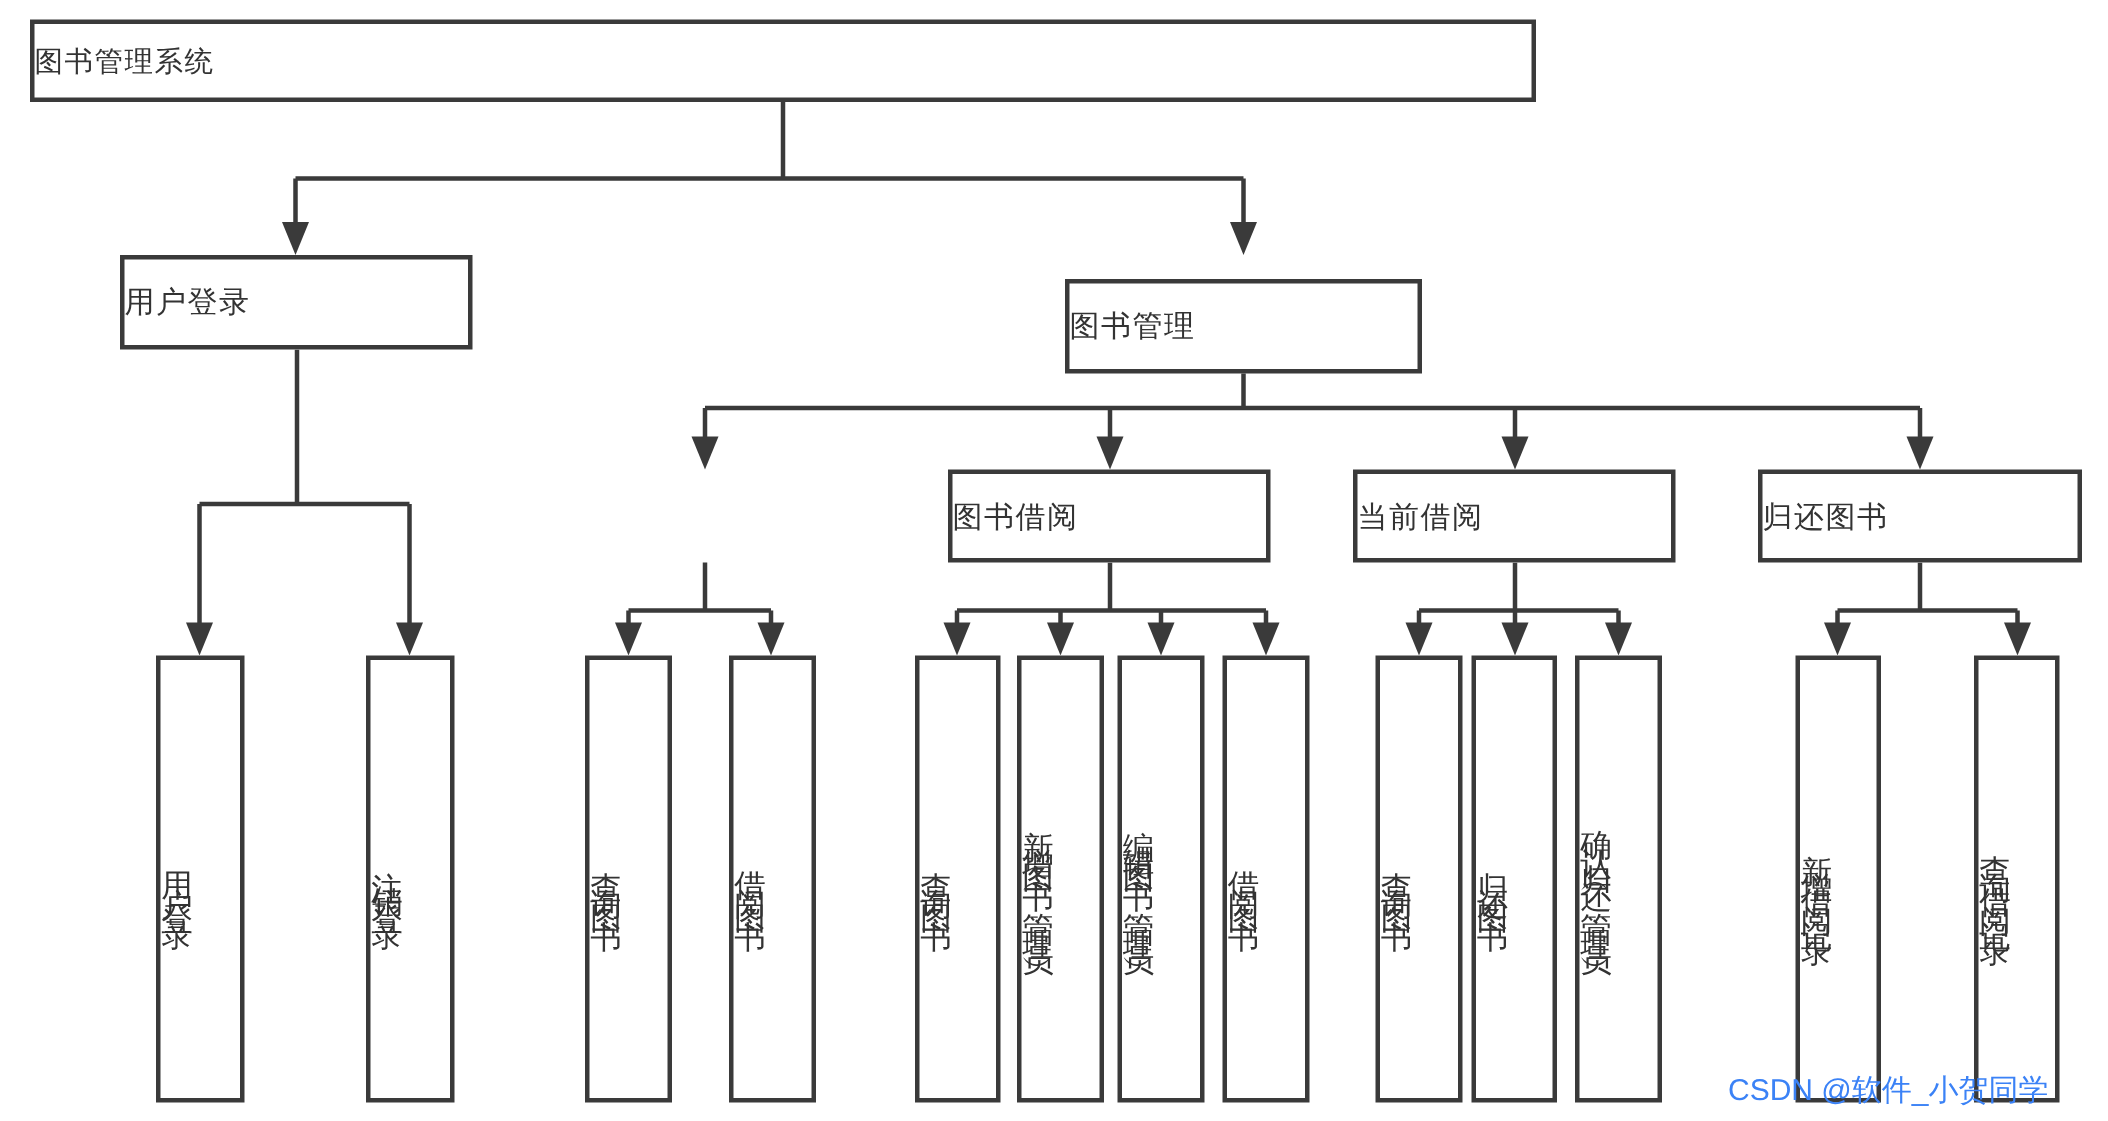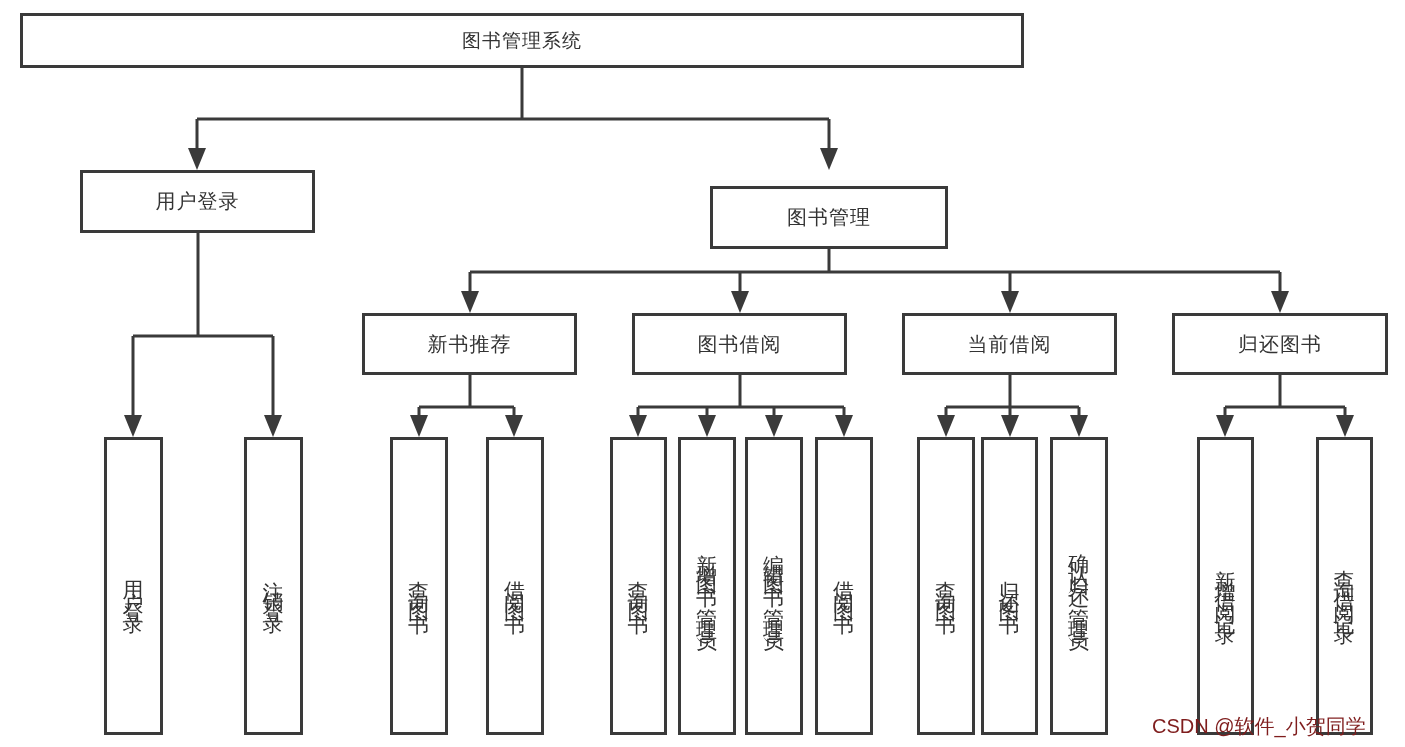--- a/index.html
+++ b/index.html
@@ -22,21 +22,20 @@
     height: 747px;
     z-index: 1;
   }
   .node {
     position: absolute;
     box-sizing: border-box;
     border: 3px solid #3a3a3a;
     background: #ffffff;
     display: flex;
     align-items: center;
-    justify-content: center;
     z-index: 2;
     color: #333333;
   }
   .node-h span {
     font-size: 20px;
     letter-spacing: 1px;
     color: #333333;
     white-space: nowrap;
   }
   .root-box span { font-size: 19px; }
@@ -72,21 +71,21 @@
   .lf-10 { left: 981px;  width: 57px; }
   .lf-11 { left: 1050px; width: 58px; }
   .lf-12 { left: 1197px; width: 57px; }
   .lf-13 { left: 1316px; width: 57px; }
   .watermark {
     position: absolute;
     left: 1152px;
     top: 713px;
     z-index: 5;
     font-size: 20px;
-    color: #7f1d1d;
+    color: #3b82f6;
     white-space: nowrap;
   }
 </style>
 </head>
 <body>
 
 <div class="stage">
 
   <svg class="connectors" viewBox="0 0 1405 747" xmlns="http://www.w3.org/2000/svg">
     <g stroke="#3a3a3a" stroke-width="3" fill="none">
@@ -132,23 +131,20 @@
     <span>图书管理系统</span>
   </div>
 
   <div class="node node-h b-user-login">
     <span>用户登录</span>
   </div>
   <div class="node node-h b-book-mgmt">
     <span>图书管理</span>
   </div>
 
-  <div class="node node-h b-new-rec">
-    <span>新书推荐</span>
-  </div>
   <div class="node node-h b-book-borrow">
     <span>图书借阅</span>
   </div>
   <div class="node node-h b-cur-borrow">
     <span>当前借阅</span>
   </div>
   <div class="node node-h b-borrow-rec">
     <span>归还图书</span>
   </div>
 

